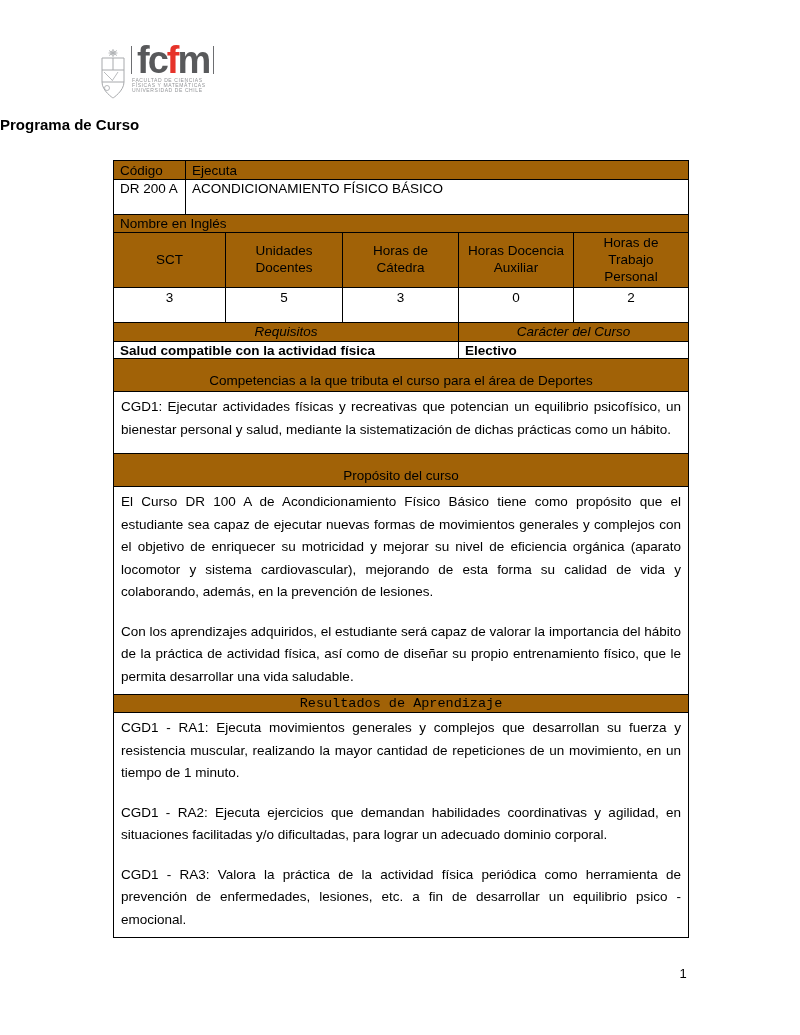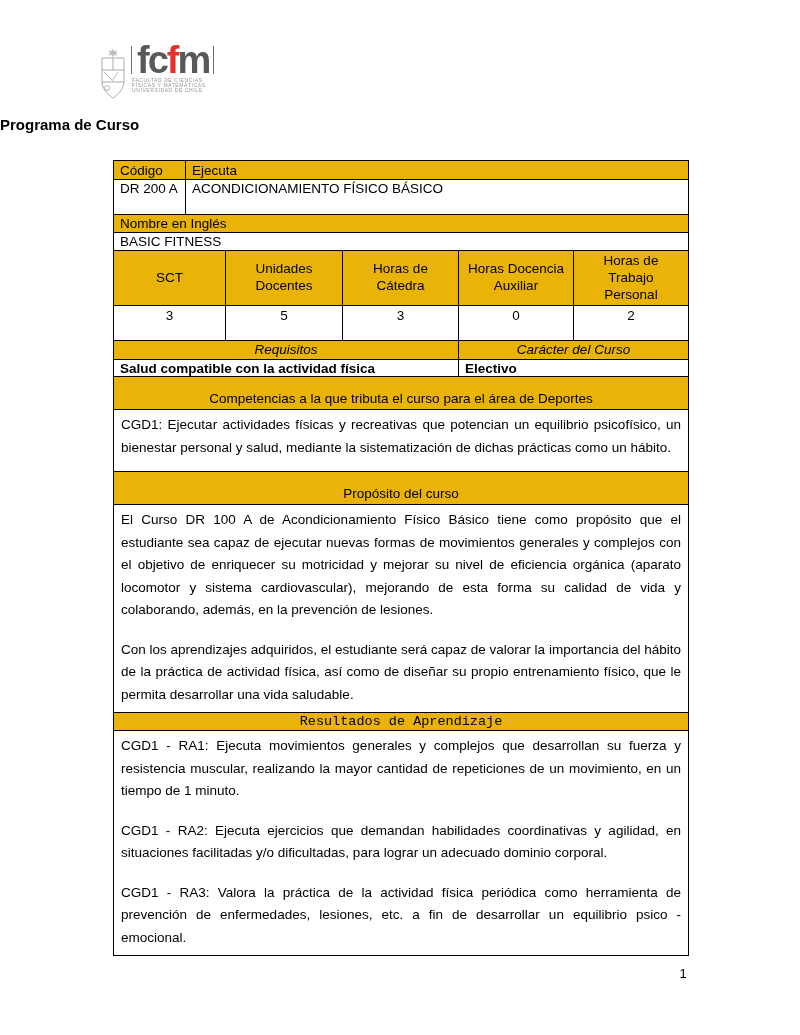--- a/index.html
+++ b/index.html
@@ -58,21 +58,21 @@
   .table-wrap { position: absolute; left: 113px; top: 160px; width: 575px; }
   table { border-collapse: collapse; width: 575px; table-layout: fixed; }
   table + table { margin-top: -1.5px; }
   td, th {
     border: 1.5px solid #000000;
     font-size: 13.5px;
     font-weight: normal;
     padding: 1px 6px;
     vertical-align: middle;
   }
-  .gray { background: #eab308; }
+  .gray { background: #a16207; }
   .c { text-align: center; }
   .l { text-align: left; }
   .top { vertical-align: top; }
   .just { text-align: justify; }
 
   .row-thin td, .row-thin th { height: 19px; padding-top: 0; padding-bottom: 0; }
   .row-code-val td { height: 35px; }
   .row-eng td, .row-eng th { height: 18px; padding-top: 0; padding-bottom: 0; }
   .row-hours-head th { height: 37px; line-height: 17px; padding-top: 1px; padding-bottom: 2px; }
   .row-hours-val td { height: 35px; padding-top: 2px; }
@@ -141,23 +141,20 @@
         <th class="gray l">Código</th>
         <th class="gray l">Ejecuta</th>
       </tr>
       <tr class="row-code-val">
         <td class="l top">DR 200 A</td>
         <td class="l top">ACONDICIONAMIENTO FÍSICO BÁSICO</td>
       </tr>
       <tr class="row-eng">
         <th class="gray l" colspan="2">Nombre en Inglés</th>
       </tr>
-      <tr class="row-eng">
-        <td class="l" colspan="2">BASIC FITNESS</td>
-      </tr>
     </tbody>
       </table>
 
     <table>
       <colgroup>
         <col style="width:112px">
           <col style="width:117px">
           <col style="width:116px">
         <col style="width:115px">
           <col style="width:115px">

